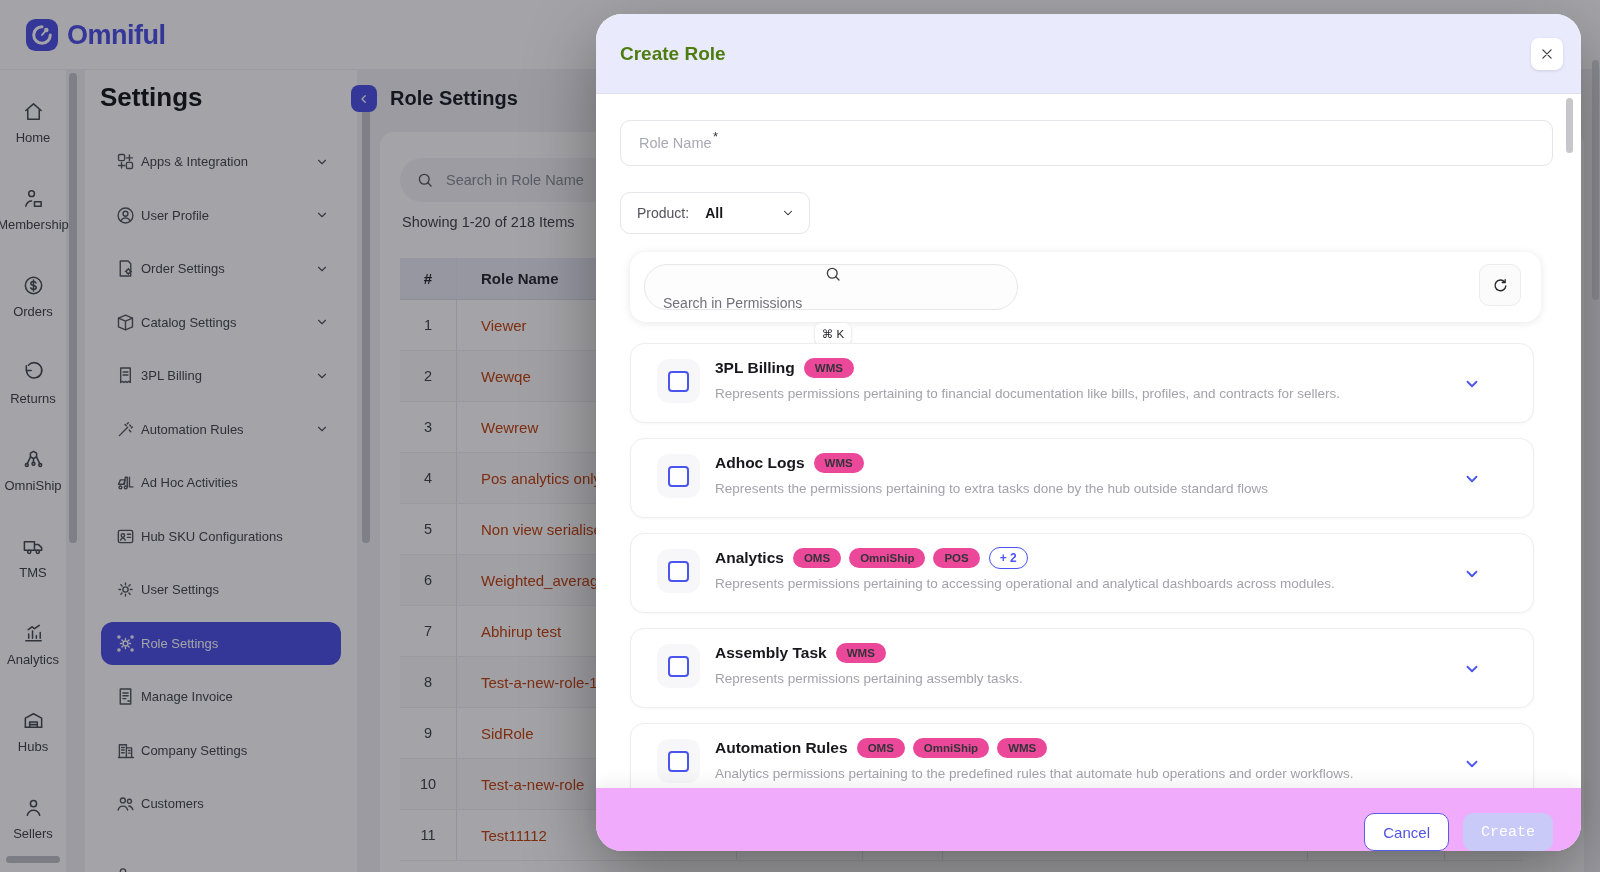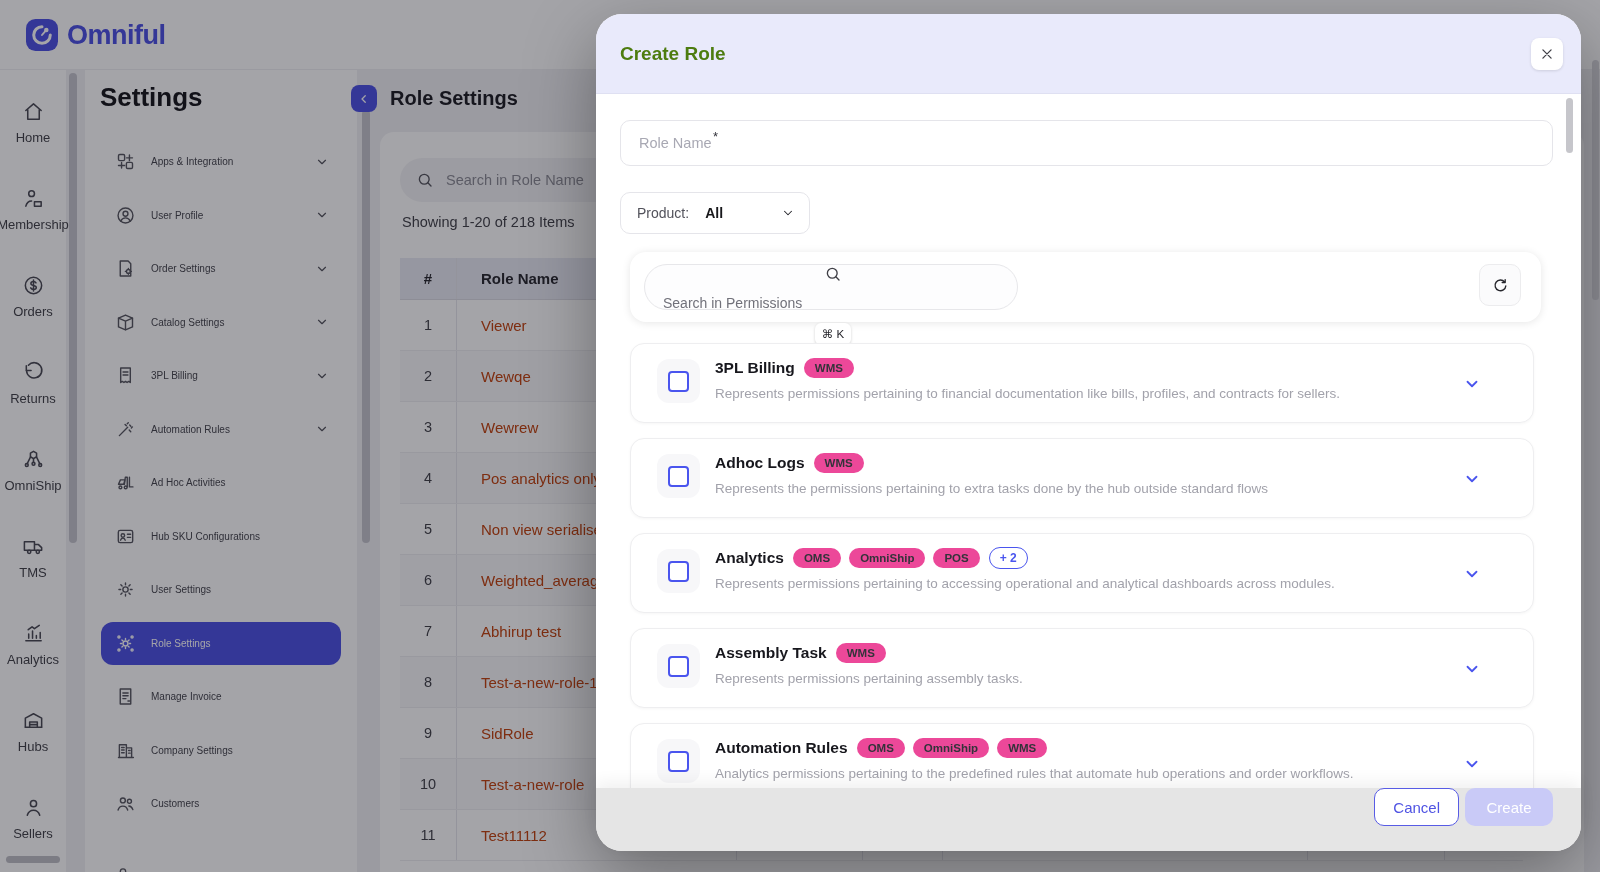--- a/index.html
+++ b/index.html
@@ -21,21 +21,21 @@
   .si-label{ margin-top:7px; font-size:13px; color:#3F3F46; white-space:nowrap; }
 
   .vscroll{ position:absolute; width:8px; border-radius:4px; background:#C4C4CB; }
   .hscroll{ position:absolute; height:7px; border-radius:4px; background:#BFBFC6; }
 
   .settings-panel{ position:absolute; left:85px; top:70px; width:272px; height:802px; background:#fff; }
   .settings-title{ position:absolute; left:15px; top:12px; font-size:26px; font-weight:700; color:#141419; }
   .settings-menu{ position:absolute; left:0; top:70px; width:272px; }
   .menu-item{ height:43px; margin:0 16px 10.5px 16px; display:flex; align-items:center; padding:0 12px 0 14px; border-radius:12px; cursor:pointer; color:#44444C; }
   .mi-icon{ width:21px; height:21px; color:#55555E; flex:none; }
-  .mi-label{ margin-left:15px; font-size:10px; flex:1; white-space:nowrap; }
+  .mi-label{ margin-left:5px; font-size:13px; flex:1; white-space:nowrap; }
   .mi-chevron{ width:14px; height:14px; color:#52525B; flex:none; }
   .menu-item.active{ background:var(--accent); color:#fff; }
   .menu-item.active .mi-icon{ color:#fff; }
   .settings-partial{ position:absolute; left:28px; top:794px; width:20px; height:20px; color:#55555E; }
 
   .content{ position:absolute; left:375px; top:70px; width:1225px; height:802px; }
   .collapse-btn{ position:absolute; left:-24px; top:15px; width:26px; height:27px; background:var(--accent); border:none; border-radius:8px; color:#fff; display:flex; align-items:center; justify-content:center; cursor:pointer; }
   .content-title{ position:absolute; left:15px; top:17px; font-size:20px; font-weight:700; color:#1A1A21; }
   .content-card{ position:absolute; left:5px; top:62px; width:1204px; height:740px; background:#fff; border-radius:14px 14px 0 0; }
   .role-search{ position:absolute; left:20px; top:26px; width:540px; height:44px; background:#F3F3F5; border-radius:22px; display:flex; align-items:center; padding:0 16px; gap:12px; }
@@ -95,23 +95,23 @@
   .pc-check{ width:21px; height:21px; background:#fff; border:2.5px solid #4A55EE; border-radius:4px; }
   .pc-body{ position:absolute; left:84px; top:12px; right:90px; }
   .pc-titlerow{ display:flex; align-items:center; gap:9px; height:24px; }
   .pc-title{ font-size:15.5px; font-weight:700; color:#17171D; white-space:nowrap; }
   .pc-tags{ display:flex; align-items:center; gap:8px; }
   .tag{ background:#ec4899; color:#33333A; font-size:11.5px; font-weight:700; padding:4px 11px; border-radius:99px; white-space:nowrap; }
   .tag-more{ border:1px solid #4A55EE; color:#4A55EE; background:#fff; font-size:12px; font-weight:600; padding:3px 10px; border-radius:99px; cursor:pointer; white-space:nowrap; }
   .pc-desc{ margin-top:6px; font-size:13.5px; color:#A2A2AB; white-space:nowrap; overflow:hidden; }
   .pc-chevron{ position:absolute; right:52px; top:31px; width:18px; height:18px; color:#4A55EE; cursor:pointer; }
 
-  .modal-footer{ position:absolute; left:0; top:774px; width:100%; height:63px; background:#e5e5e5; border-radius:0 0 26px 26px; box-shadow:0 -6px 16px rgba(0,0,0,.06); display:flex; align-items:flex-start; justify-content:flex-end; gap:6px; padding-right:28px; }
+  .modal-footer{ position:absolute; left:0; top:774px; width:100%; height:63px; background:#f0abfc; border-radius:0 0 26px 26px; box-shadow:0 -6px 16px rgba(0,0,0,.06); display:flex; align-items:flex-end; justify-content:flex-end; gap:14px; padding-right:28px; }
   .btn-cancel{ min-width:82px; height:38px; background:#fff; border:1px solid #585CE5; color:#4F53E3; border-radius:10px; font-size:15px; font-family:inherit; cursor:pointer; padding:0 18px; }
-  .btn-create{ min-width:88px; height:38px; background:#C9CAF7; border:none; color:#fff; border-radius:10px; font-size:15px; font-family:Liberation Sans, sans-serif; cursor:pointer; padding:0 18px; }
+  .btn-create{ min-width:88px; height:38px; background:#C9CAF7; border:none; color:#fff; border-radius:10px; font-size:15px; font-family:Liberation Mono, monospace; cursor:pointer; padding:0 18px; }
 
   .modal-scroll{ position:absolute; right:8px; top:84px; width:7px; height:55px; border-radius:4px; background:#C6C6CB; }
 </style>
 </head>
 <body>
 
 <div class="app">
 
   <header class="topbar">
     <div class="logo">

